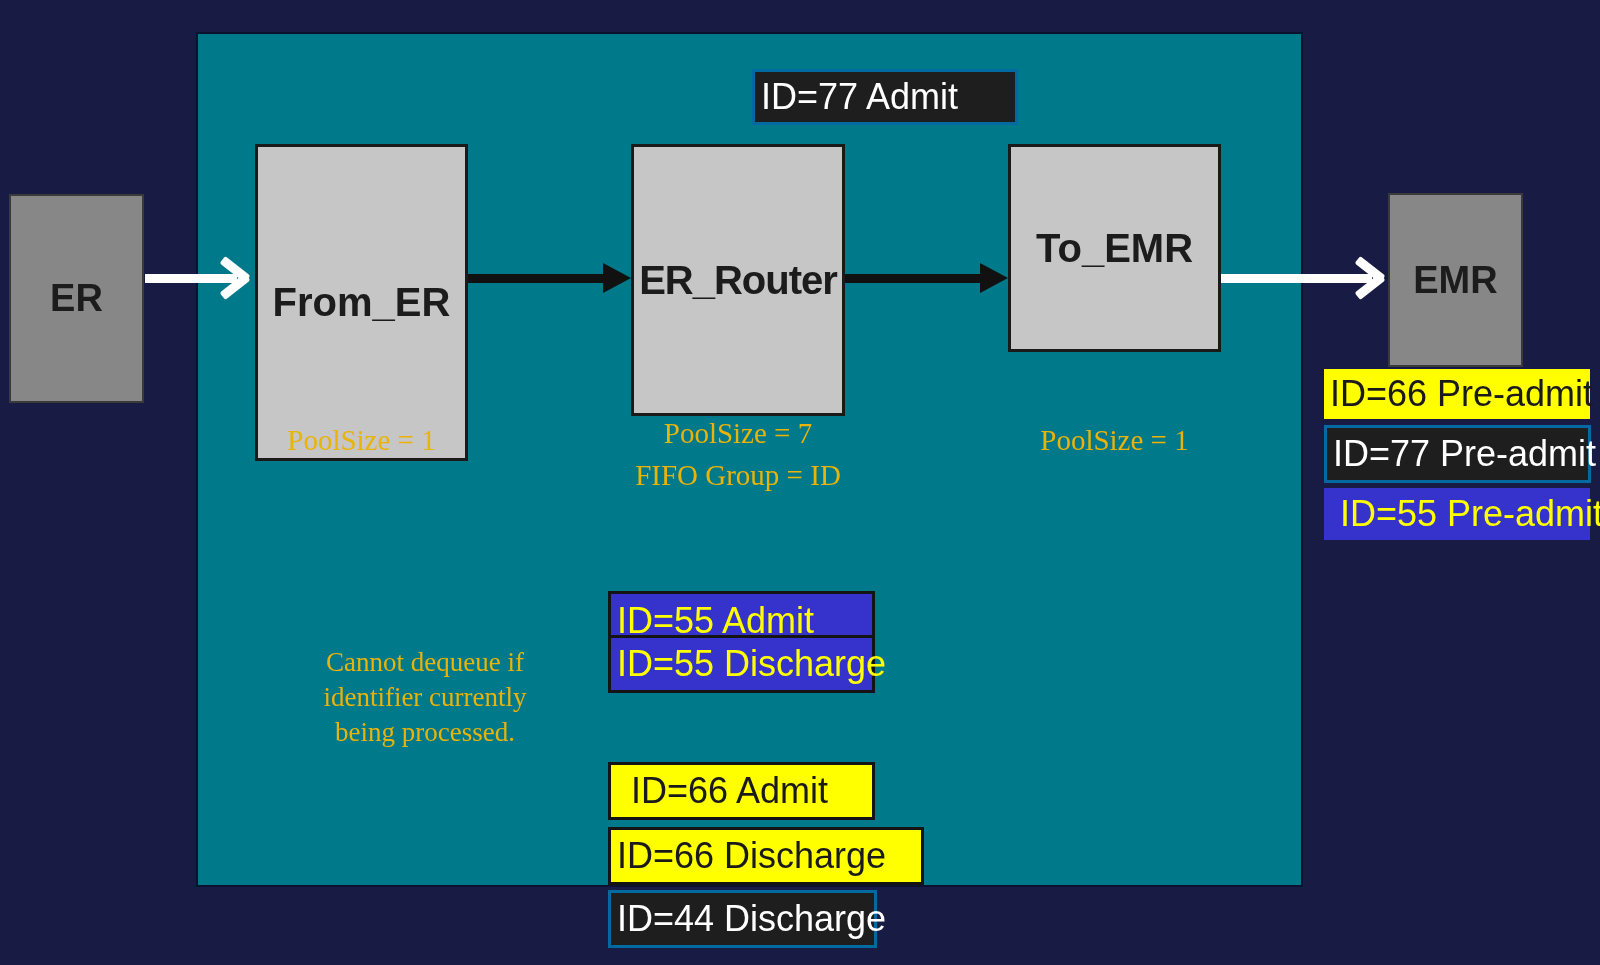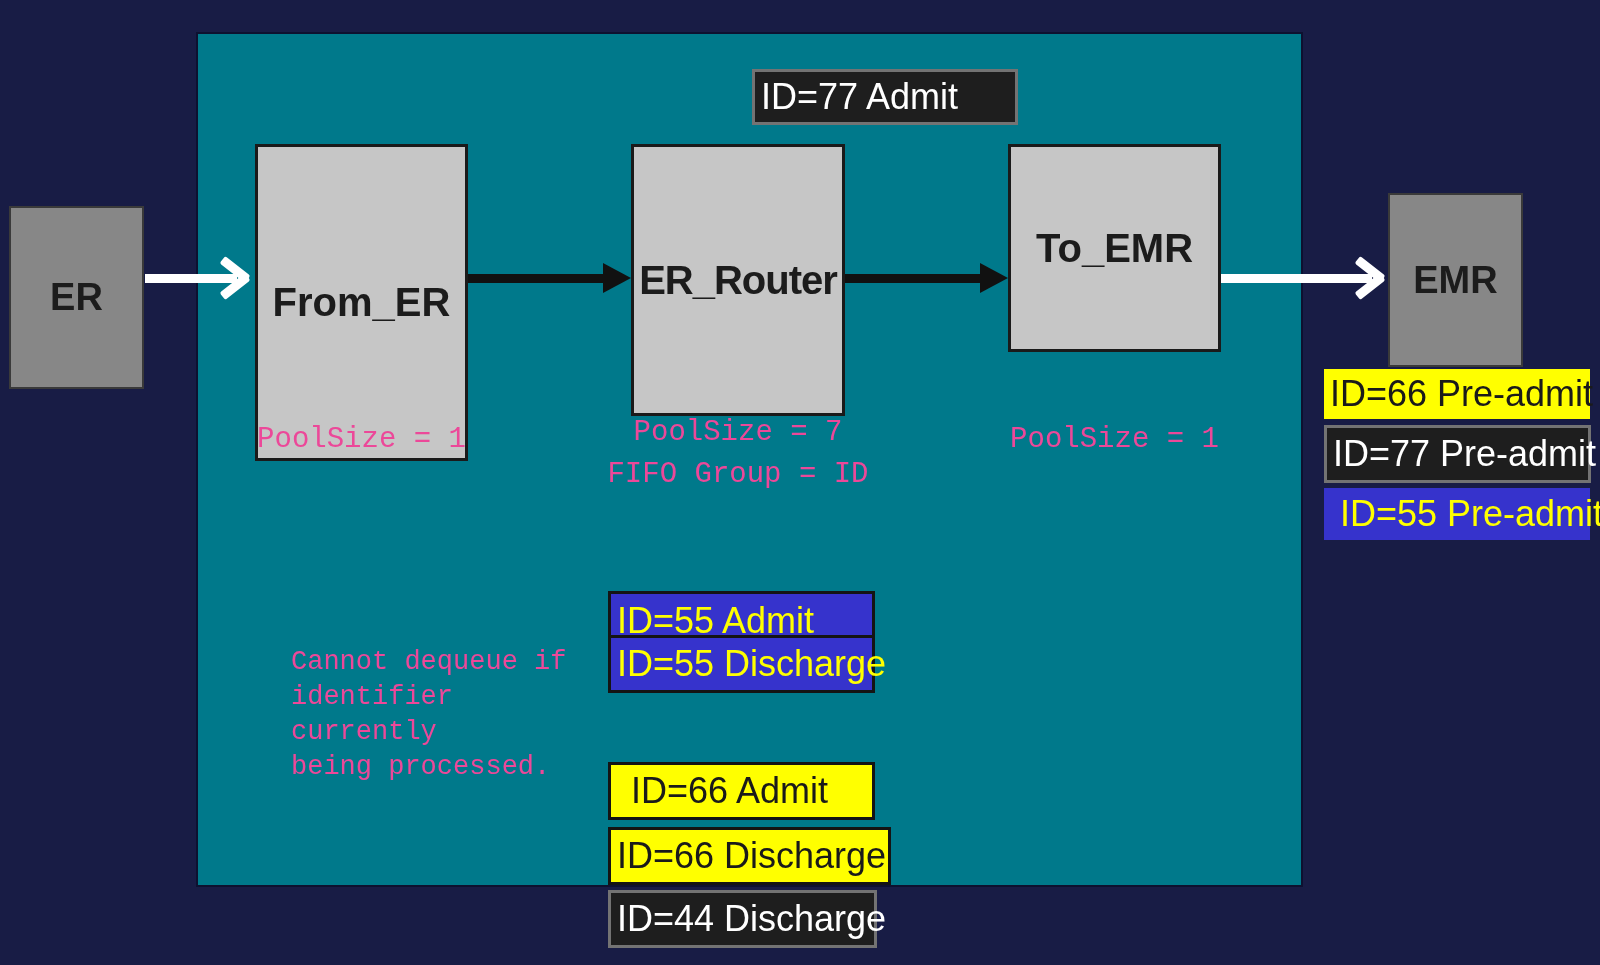--- a/index.html
+++ b/index.html
@@ -30,59 +30,59 @@
   .node.outer {
     background: #878787;
     border: 2px solid #3a3a3a;
     font-size: 38px;
   }
   .node.inner {
     background: #c6c6c6;
     border: 3px solid #1a1a1a;
     font-size: 40px;
   }
-  #node-er      { left: 9px;    top: 194px; width: 135px; height: 183px; margin-top: 12px; }
+  #node-er      { left: 9px;    top: 194px; width: 135px; height: 209px; }
   #node-emr     { left: 1388px; top: 193px; width: 135px; height: 174px; }
   #node-fromer  { left: 255px;  top: 144px; width: 213px; height: 317px; }
   #node-router  { left: 631px;  top: 144px; width: 214px; height: 272px; letter-spacing: -1px; }
   #node-toemr   { left: 1008px; top: 144px; width: 213px; height: 208px; }
   
   .yellow-label {
     position: absolute;
-    color: #ec4899;
-    font-family: Liberation Mono, monospace;
+    color: #eab308;
+    font-family: Liberation Serif, serif;
     font-size: 29px;
     text-align: center;
     line-height: 42px;
   }
   #pool-fromer { left: 255px;  top: 419px; width: 213px; }
   #pool-router { left: 578px;  top: 412px; width: 320px; }
   #pool-toemr  { left: 1008px; top: 419px; width: 213px; }
   #note {
     left: 275px; top: 645px; width: 300px;
-    text-align: left; font-size: 27px; line-height: 35px; margin-left: 16px;
+    text-align: center; font-size: 27px; line-height: 35px;
   }
   
   .msg {
     position: absolute;
     display: flex; align-items: center;
     box-sizing: border-box;
     font-size: 36px;
     padding-left: 6px;
     white-space: nowrap;
   }
   .msg.yellow { background: #ffff00; color: #1a1a1a; border: 3px solid #141414; }
   .msg.blue   { background: #3633cc; color: #ffff00; border: 3px solid #141414; }
-  .msg.black  { background: #1e1e1e; color: #ffffff; border: 3px solid #737373; }
+  .msg.black  { background: #1e1e1e; color: #ffffff; border: 3px solid #0369a1; }
   .msg.noborder { border: none; }
   #msg-top           { left: 752px;  top: 69px;  width: 266px; height: 56px; }
   #msg-55-admit      { left: 608px;  top: 569px; width: 267px; height: 60px; margin-top: 22px; }
   #msg-55-discharge  { left: 608px;  top: 635px; width: 267px; height: 58px; }
   #msg-66-admit      { left: 608px;  top: 762px; width: 267px; height: 58px; padding-left: 20px; }
-  #msg-66-discharge  { left: 608px;  top: 827px; width: 283px; height: 58px; }
+  #msg-66-discharge  { left: 608px;  top: 827px; width: 316px; height: 58px; }
   #msg-77-discharge  { left: 608px;  top: 890px; width: 269px; height: 58px; }
   #msg-66-preadmit   { left: 1324px; top: 369px; width: 266px; height: 50px; }
   #msg-77-preadmit   { left: 1324px; top: 425px; width: 267px; height: 58px; }
   #msg-55-preadmit   { left: 1324px; top: 488px; width: 266px; height: 52px; padding-left: 16px; }
   
   .shaft { position: absolute; height: 9px; }
   .shaft.white { background: #ffffff; }
   .shaft.black { background: #111111; }
   .tri {
     position: absolute;

